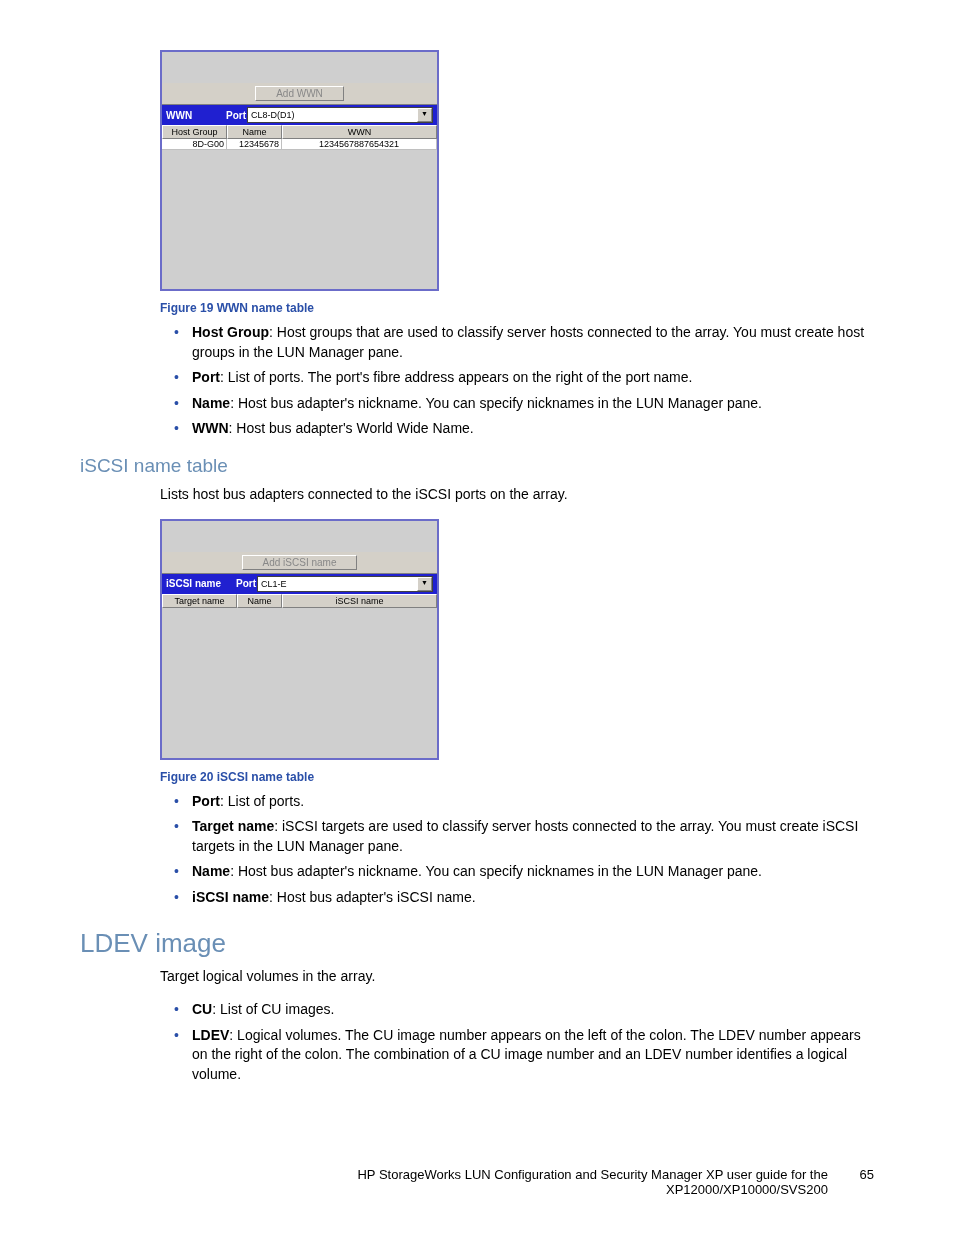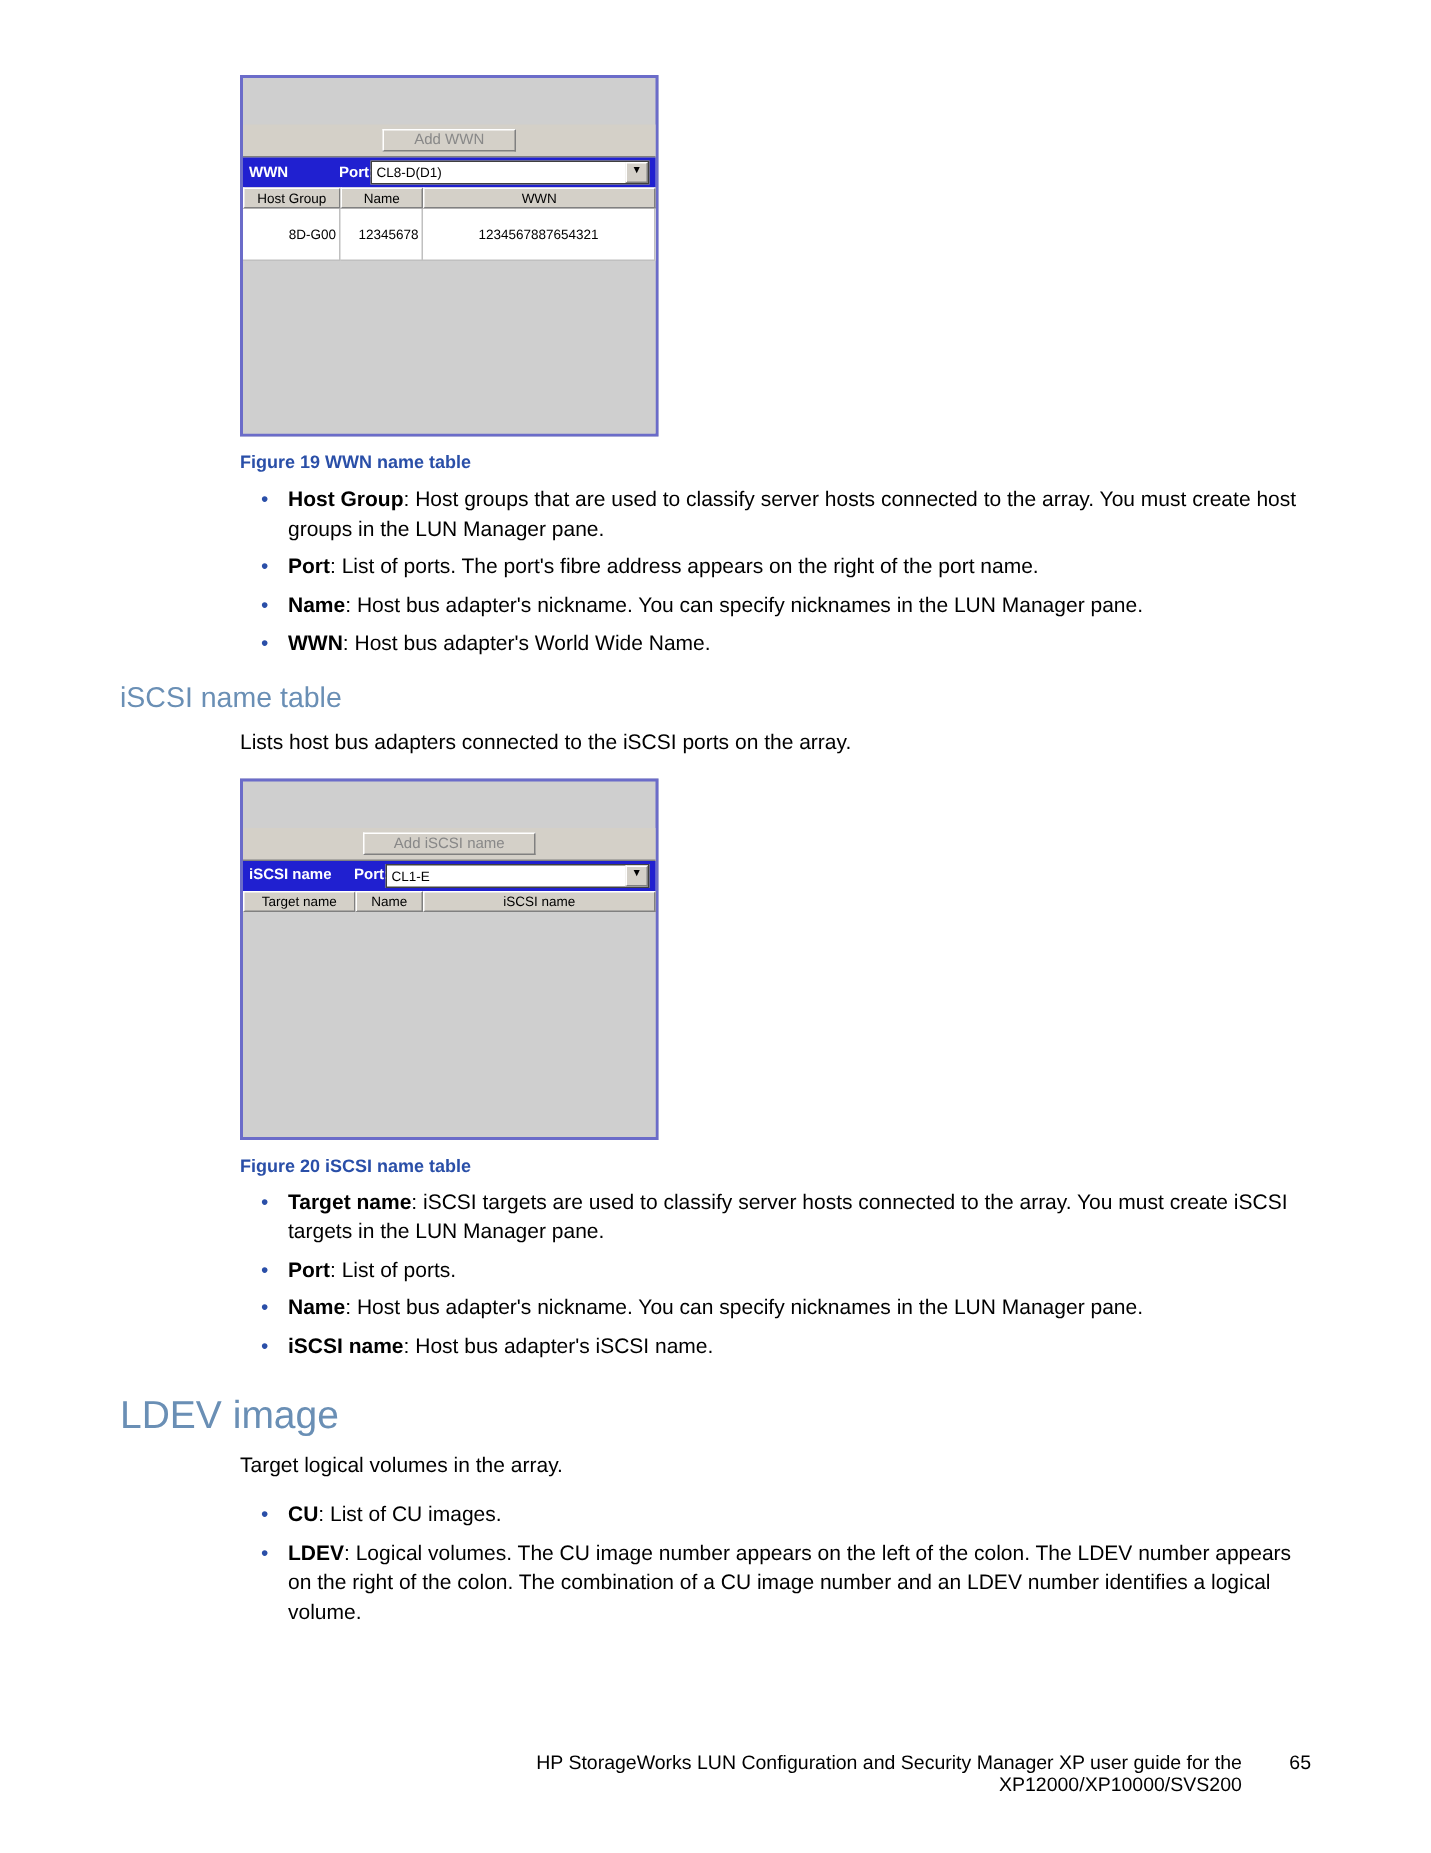--- a/index.html
+++ b/index.html
@@ -95,21 +95,21 @@
   }
   .ss-body {
     background: #cfcfcf;
     height: 150px;
     font-size: 9px;
   }
   .ss-row { display: flex; background: #fff; }
   .ss-row div {
     border-right: 1px solid #c0c0c0;
     border-bottom: 1px solid #c0c0c0;
-    padding: 12px 2px;
+    padding: 0 2px;
     box-sizing: border-box;
   }
   .figure-caption {
     margin: 10px 0 8px 80px;
     color: #2a4fa8;
     font-family: Arial, Helvetica, sans-serif;
     font-weight: bold;
     font-size: 12px;
   }
   ul.bullets {
@@ -224,22 +224,22 @@
       <div style="width:75px">Target name</div>
       <div style="width:45px">Name</div>
       <div style="flex:1">iSCSI name</div>
     </div>
     <div class="ss-body"></div>
   </div>
 
   <div class="figure-caption">Figure 20 iSCSI name table</div>
 
   <ul class="bullets">
+    <li><b>Port</b><span>: List of ports.</span></li>
     <li><b>Target name</b><span>: iSCSI targets are used to classify server hosts connected to the array. You must create iSCSI targets in the LUN Manager pane.</span></li>
-    <li><b>Port</b><span>: List of ports.</span></li>
     <li><b>Name</b><span>: Host bus adapter's nickname. You can specify nicknames in the LUN Manager pane.</span></li>
     <li><b>iSCSI name</b><span>: Host bus adapter's iSCSI name.</span></li>
   </ul>
 
   <div class="h1">LDEV image</div>
   <div class="body-text">Target logical volumes in the array.</div>
 
   <ul class="bullets">
     <li><b>CU</b><span>: List of CU images.</span></li>
     <li><b>LDEV</b><span>: Logical volumes. The CU image number appears on the left of the colon. The LDEV number appears on the right of the colon. The combination of a CU image number and an LDEV number identifies a logical volume.</span></li>

